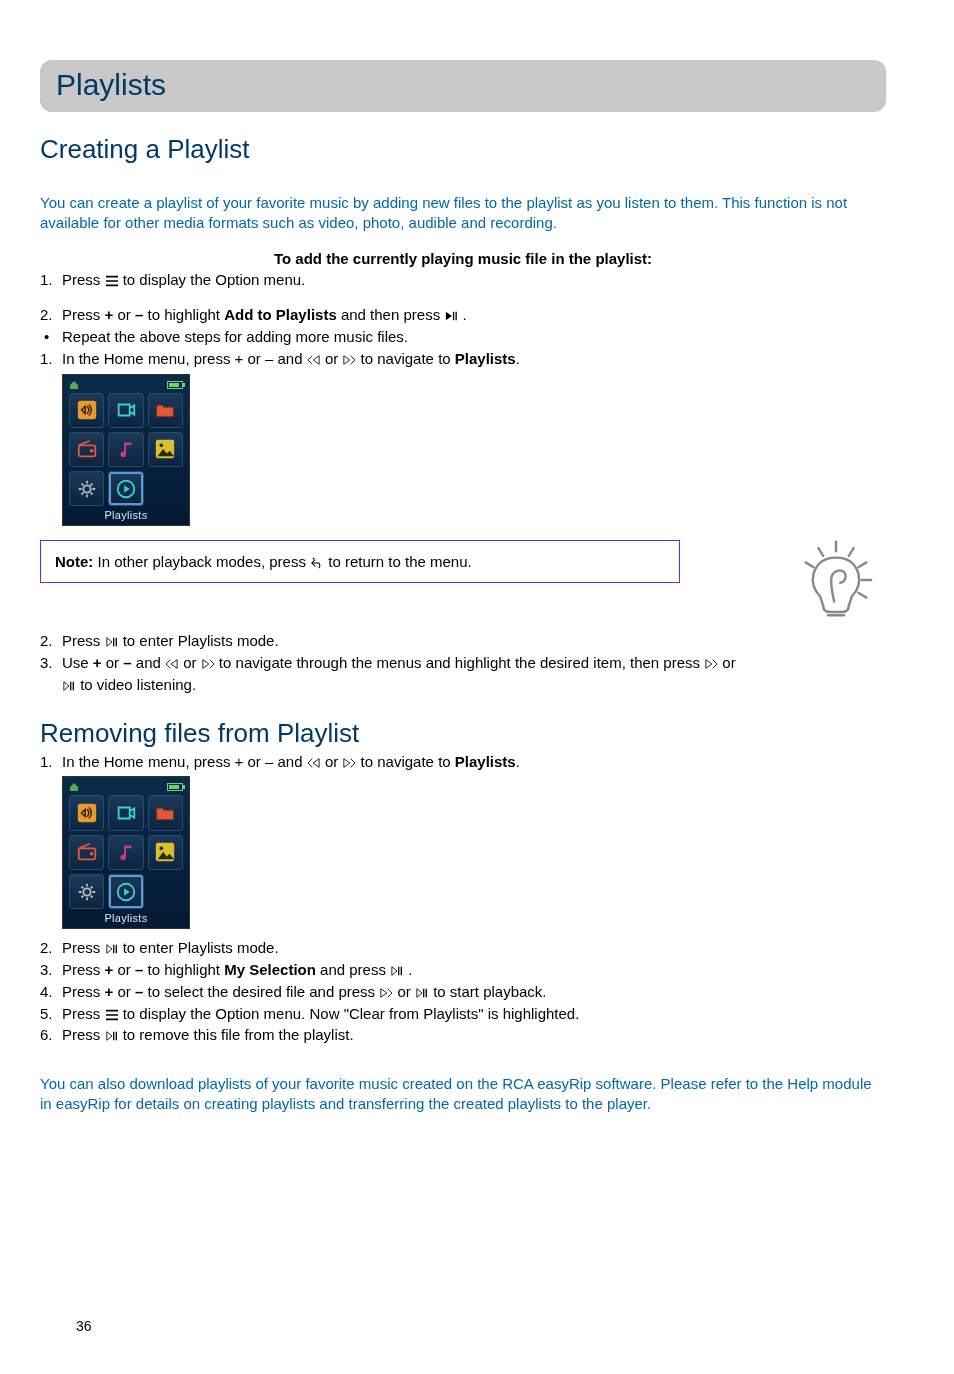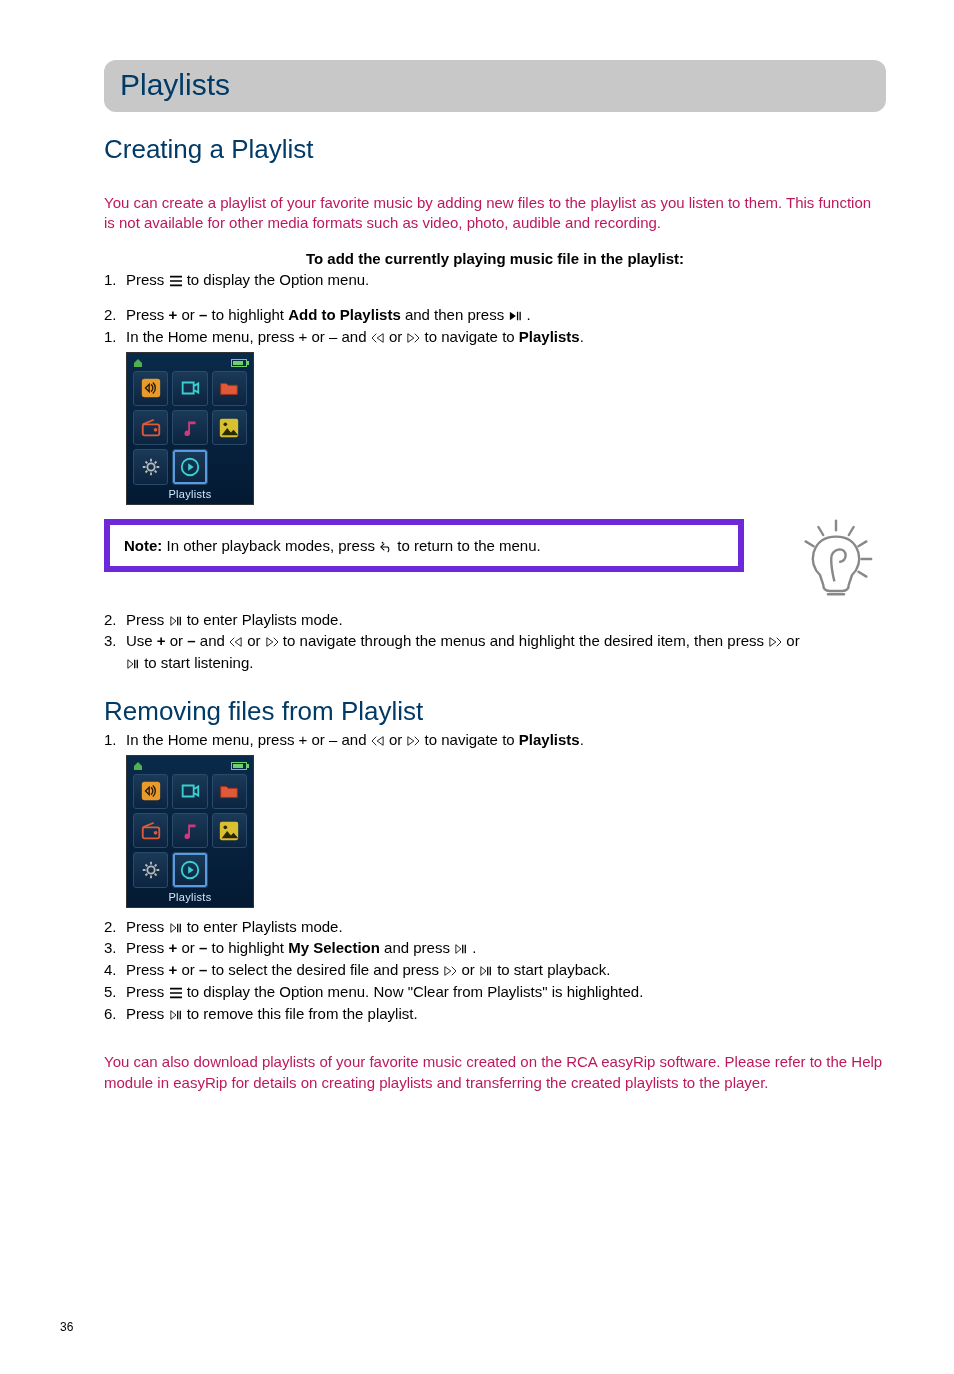--- a/index.html
+++ b/index.html
@@ -5,21 +5,21 @@
   * { box-sizing: border-box; margin: 0; padding: 0; }
   body {
     font-family: "Segoe UI", "Myriad Pro", Arial, sans-serif;
     width: 954px;
     height: 1374px;
     background: #fff;
     color: #000;
     position: relative;
   }
   .page {
-    padding: 60px 68px 40px 104px;
+    padding: 60px 68px 40px 40px;
   }
   .title-bar {
     background: #c8c8c8;
     border-radius: 12px;
     padding: 8px 16px 10px 16px;
     margin-bottom: 22px;
   }
   .title-bar h1 {
     color: #003a66;
     font-weight: 400;
@@ -28,21 +28,21 @@
   h2 {
     color: #003a66;
     font-weight: 400;
     font-size: 26px;
     margin-top: 20px;
     margin-bottom: 2px;
   }
   .body-text {
     font-size: 15px;
     line-height: 1.35;
-    color: #be185d;
+    color: #0369a1;
     margin-top: 28px;
   }
   .section-sub {
     font-weight: 700;
     font-size: 15px;
     margin-top: 16px;
     margin-bottom: 2px;
     text-align: center;
   }
   ol, ul { list-style: none; }
@@ -128,39 +128,39 @@
   }
   
   .note-row {
     display: flex;
     align-items: flex-start;
     justify-content: space-between;
     margin-top: 14px;
     margin-bottom: 10px;
   }
   .note-box {
-    border: 6px solid #6d28d9;
+    border: 1px solid #6d28d9;
     padding: 12px 14px;
     font-size: 15px;
     width: 640px;
   }
   .tip-icon {
     width: 80px;
     height: 80px;
     margin-right: 10px;
     color: #888;
     flex-shrink: 0;
   }
   .gap-block { margin-top: 14px; }
   .gap-block-lg { margin-top: 22px; }
   .page-num {
     position: absolute;
     bottom: 40px;
-    left: 60px;
-    font-size: 12px;
+    left: 76px;
+    font-size: 14px;
   }
   
   .sv { width: 14px; height: 12px; }
 </style>
 </head>
 <body>
 
 <svg width="0" height="0" style="position:absolute">
   <defs>
     <symbol id="i-menu" viewBox="0 0 16 14">
@@ -254,20 +254,21 @@
     </li>
   </ol>
   <ol class="step-list gap-block">
     <li><span class="num">2.</span>
       <span>Press </span><span class="bold">+</span><span> or </span><span class="bold">–</span><span> to highlight </span><span class="bold">Add to Playlists</span><span> and then press </span><svg class="icon-inline sv">
           <use href="#i-play"></use>
         </svg><span> .</span>
     </li>
   </ol>
   <ul class="bullet-list">
+    <li>Repeat the above steps for adding more music files.</li>
   </ul>
 
   <ol class="step-list">
     <li><span class="num">1.</span>
       <span>In the Home menu, press + or – and  </span><svg class="icon-inline sv">
           <use href="#i-prev"></use>
         </svg><span>  or  </span><svg class="icon-inline sv">
           <use href="#i-next"></use>
         </svg><span>  to navigate to </span><span class="bold">Playlists</span><span>.</span>
     </li>
@@ -348,21 +349,21 @@
     <li><span class="num">3.</span>
       <span>Use  </span><span class="bold">+</span><span> or </span><span class="bold">–</span><span> and  </span><svg class="icon-inline sv">
           <use href="#i-prev"></use>
         </svg><span>  or  </span><svg class="icon-inline sv">
           <use href="#i-next"></use>
         </svg><span>  to navigate through the menus and highlight the desired item, then press  </span><svg class="icon-inline sv">
           <use href="#i-next"></use>
         </svg><span> or </span><br>
       <svg class="icon-inline sv">
           <use href="#i-playii"></use>
-        </svg><span> to start listening.</span>
+        </svg><span> to video listening.</span>
     </li>
   </ol>
 
   <h2 class="gap-block-lg">Removing files from Playlist</h2>
   <ol class="step-list">
     <li><span class="num">1.</span>
       <span>In the Home menu, press + or – and  </span><svg class="icon-inline sv">
           <use href="#i-prev"></use>
         </svg><span>  or  </span><svg class="icon-inline sv">
           <use href="#i-next"></use>

